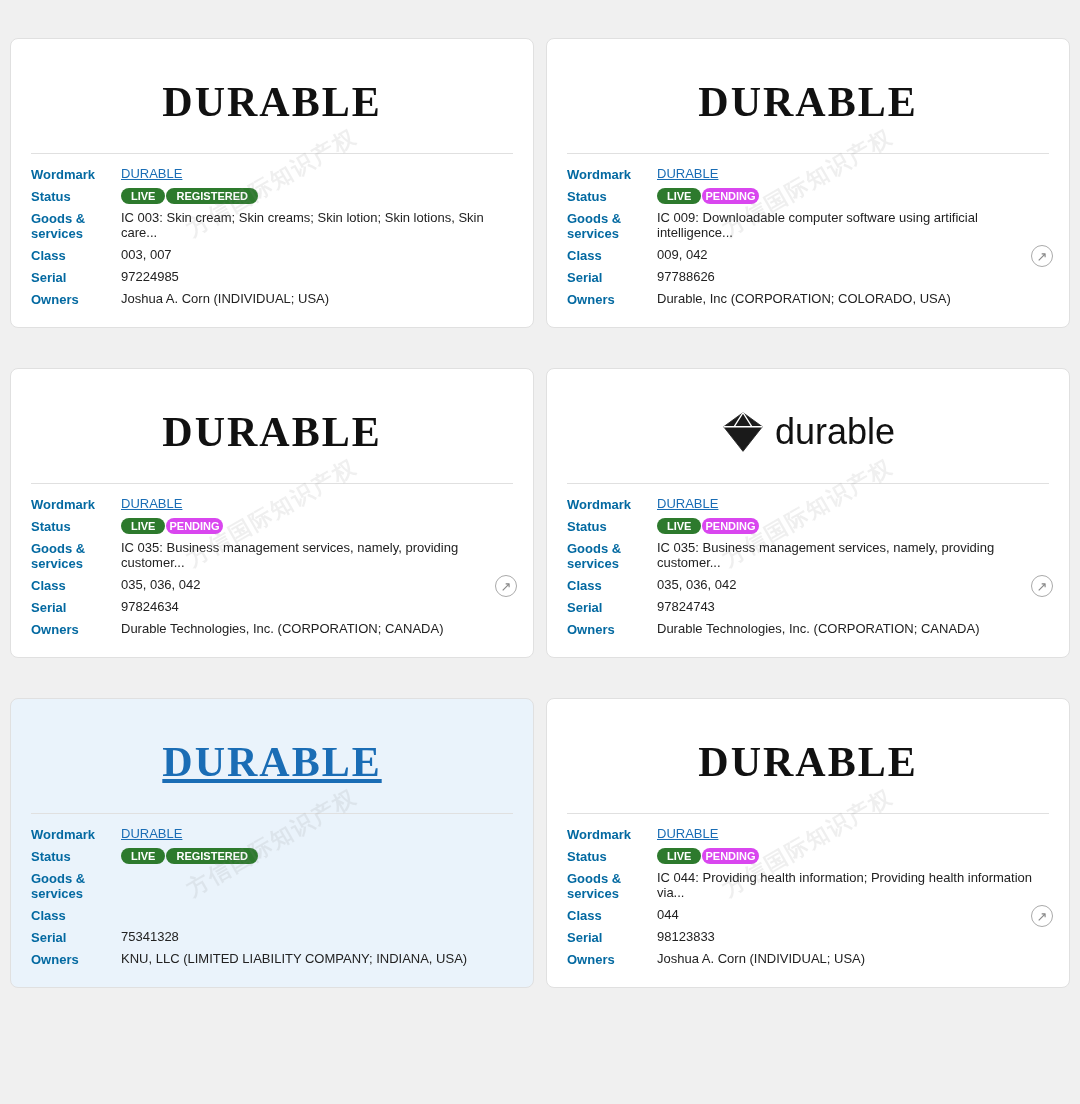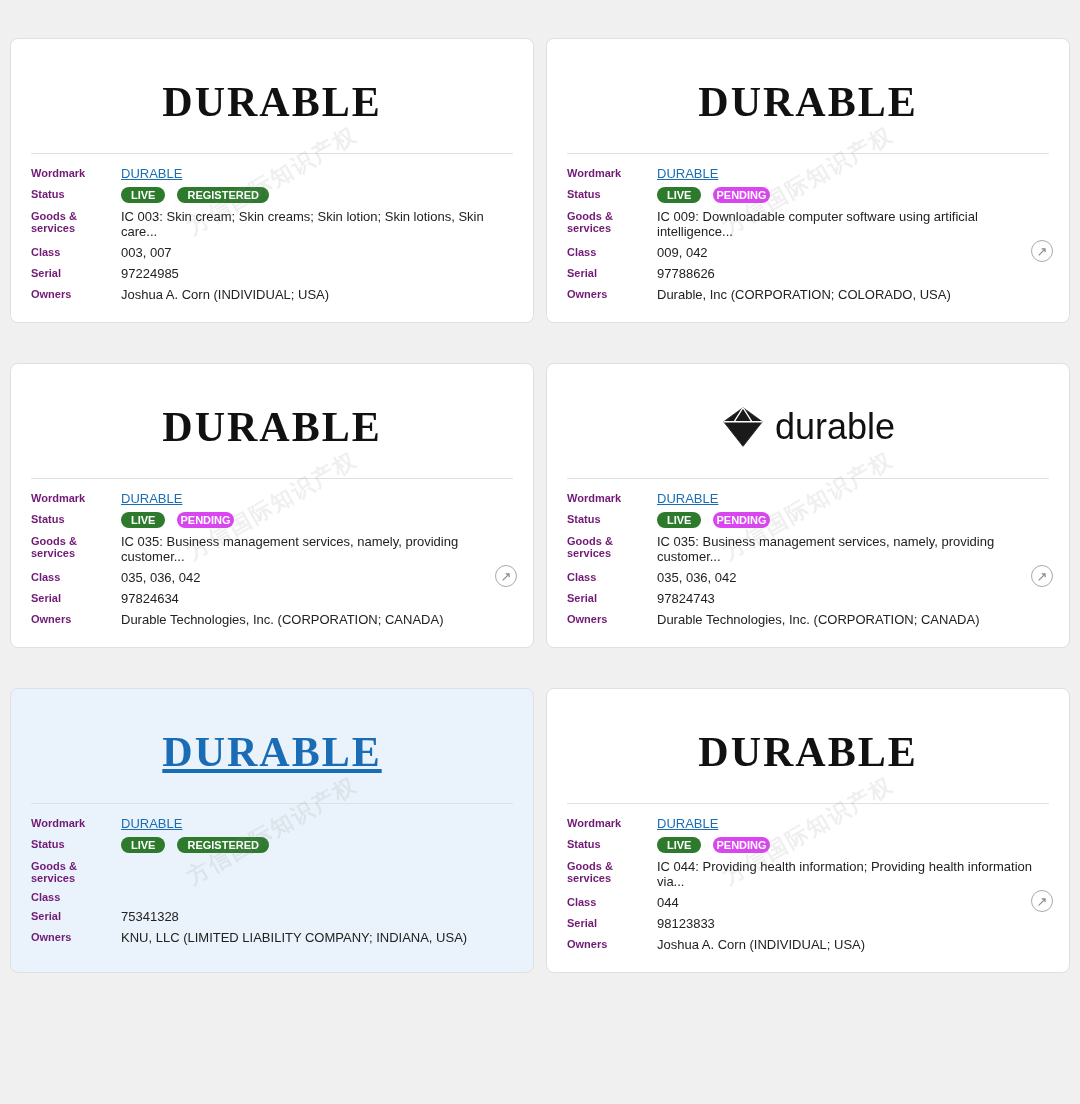--- a/index.html
+++ b/index.html
@@ -70,37 +70,37 @@
       flex-direction: column;
       gap: 6px;
     }
     .field-row {
       display: flex;
       align-items: flex-start;
       gap: 0;
     }
     .field-label {
       font-weight: 700;
-      font-size: 11px;
+      font-size: 13px;
       min-width: 90px;
-      color: #701a75;
+      color: #0369a1;
       padding-top: 1px;
     }
     .field-value {
       font-size: 13px;
       color: #222;
       flex: 1;
     }
     .field-value a {
       color: #1a6db5;
       text-decoration: underline;
     }
     .badges {
       display: flex;
-      gap: 12px;
+      gap: 1px;
       align-items: center;
       flex-wrap: wrap;
     }
     .badge-live {
       background: #2d7a2d;
       color: #fff;
       border-radius: 12px;
       padding: 2px 10px;
       font-size: 11px;
       font-weight: 700;

